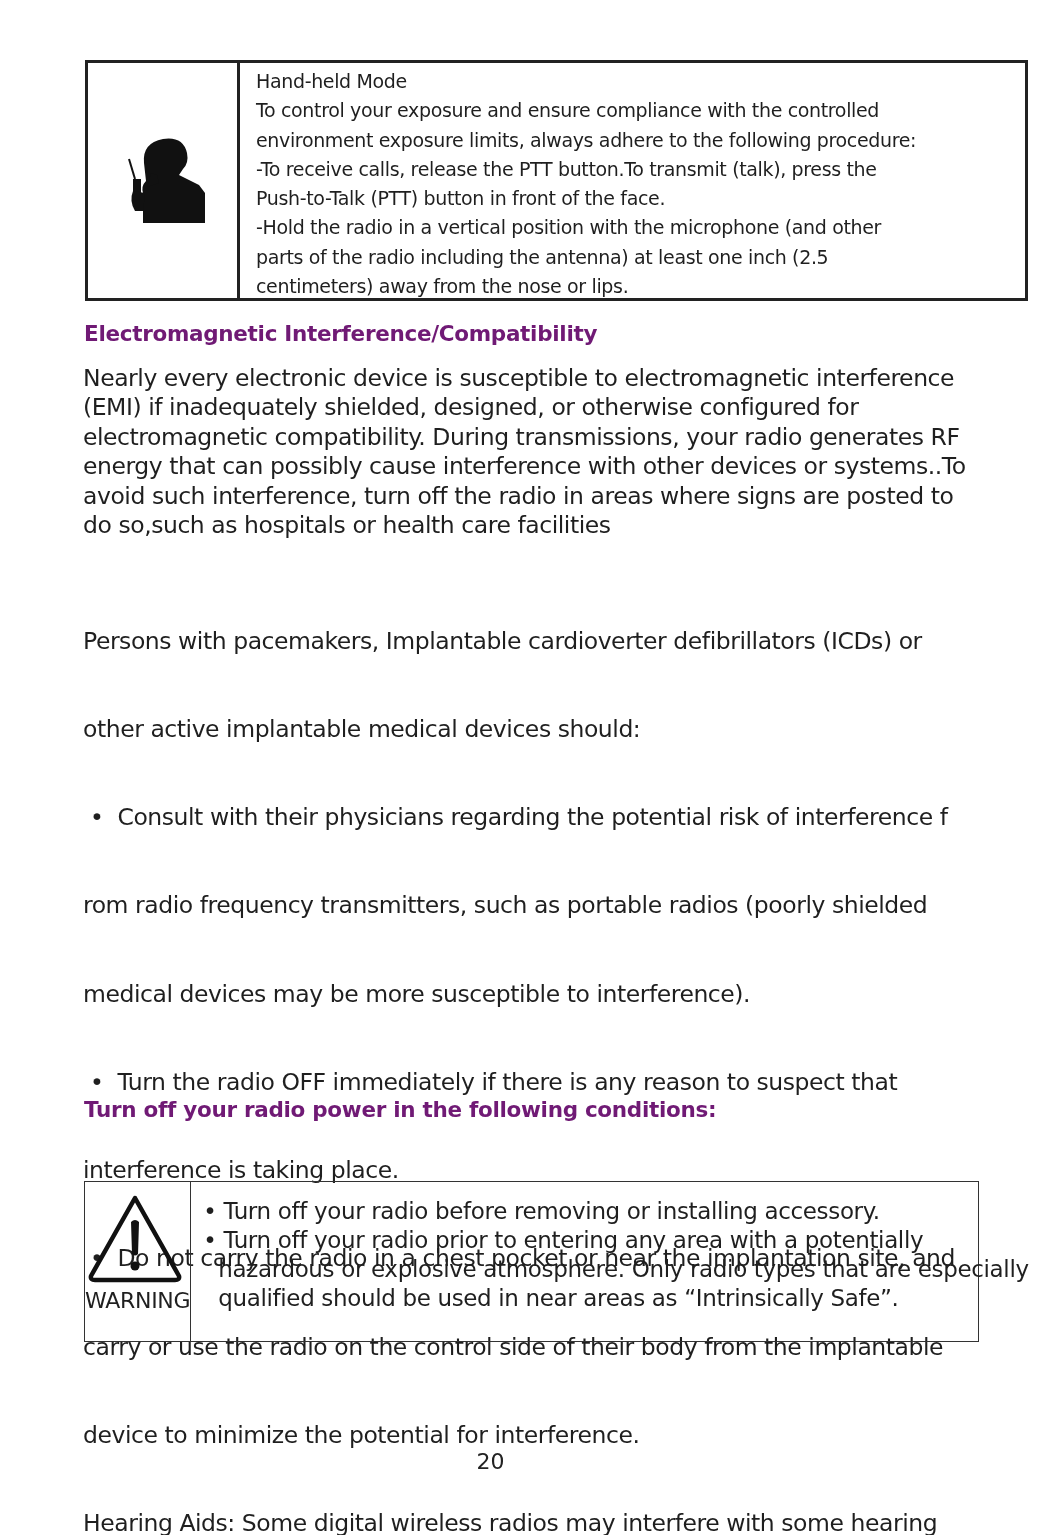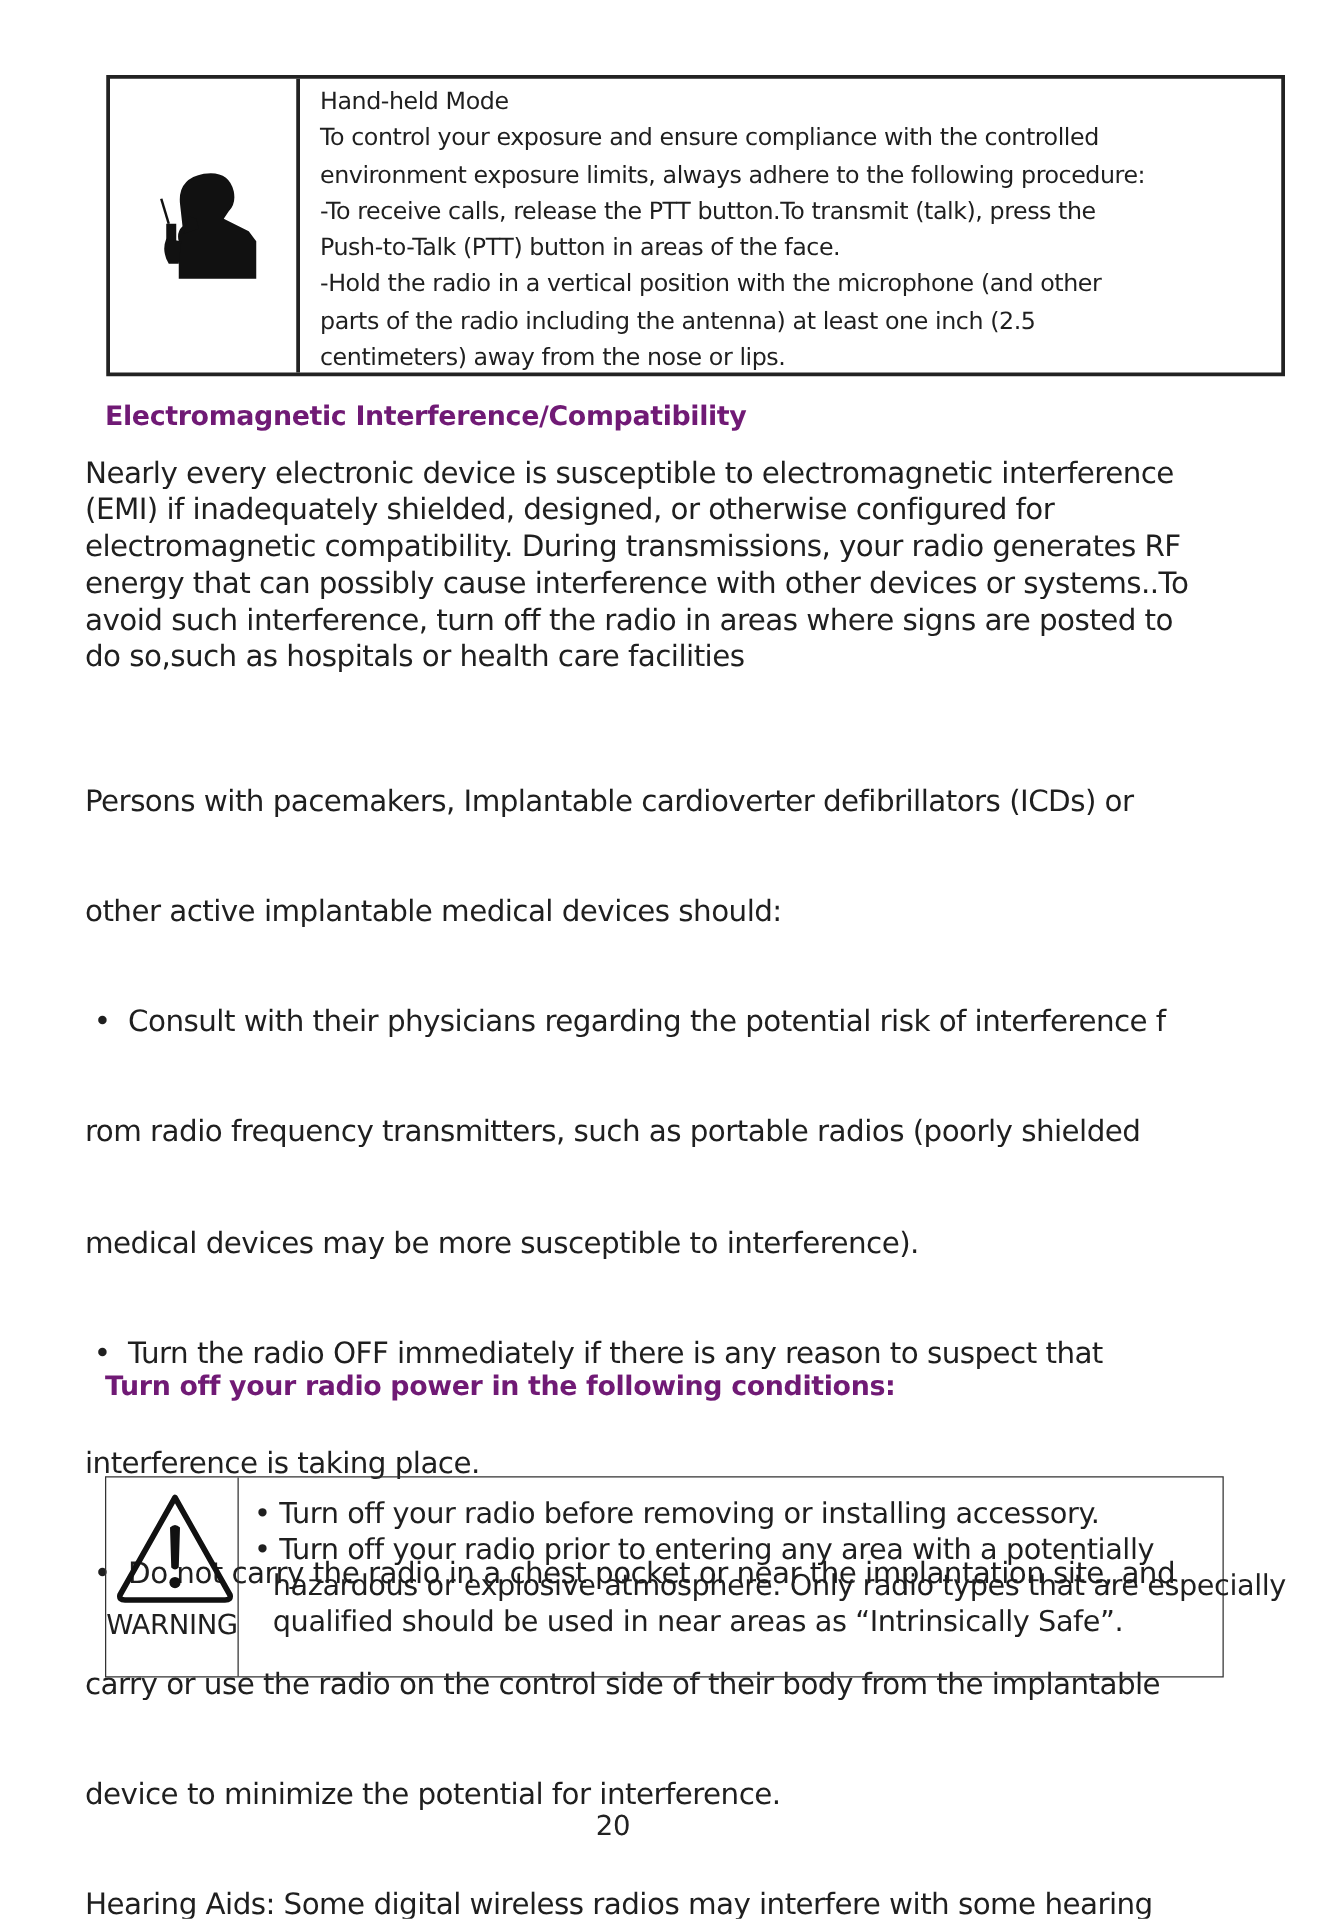--- a/index.html
+++ b/index.html
@@ -19,30 +19,30 @@
   .box1 .text-cell {
     flex: 1; padding: 4px 0 0 16px;
     font-size: 19px; line-height: 29.3px; letter-spacing: -0.35px; white-space: nowrap;
   }
   .line { display: block; }
   .heading {
     position: absolute; left: 84px; font-weight: bold; font-size: 21.5px; letter-spacing: -0.3px;
     color: #701a75;
   }
   .para {
-    position: absolute; left: 68px; font-size: 23.5px; line-height: 29.4px;
+    position: absolute; left: 83px; font-size: 23.5px; line-height: 29.4px;
     letter-spacing: -0.45px; white-space: nowrap;
   }
   .box2 {
     position: absolute; left: 84px; top: 1181px; width: 895px; height: 161px;
     border: 1.5px solid #333; box-sizing: border-box; display: flex;
   }
   .box2 .icon-cell {
     width: 132px; border-right: 1.5px solid #333; box-sizing: border-box;
-    display: flex; flex-direction: column; align-items: flex-end; padding-top: 10px;
+    display: flex; flex-direction: column; align-items: flex-start; padding-top: 10px;
   }
   .box2 .warn-label { font-size: 22px; letter-spacing: -0.3px; margin-top: 4px; }
   .box2 .text-cell {
     flex: 1; padding: 15px 0 0 12px; font-size: 23px; line-height: 29px;
     letter-spacing: -0.35px; white-space: nowrap;
   }
   .indent { padding-left: 15px; }
   .page-num {
     position: absolute; left: 0; width: 981px; top: 1449px; text-align: center;
     font-size: 22px; color: #222;
@@ -59,21 +59,21 @@
       <rect x="20" y="48" width="8" height="26" fill="#111"></rect>
       <line x1="22" y1="48" x2="16" y2="28" stroke="#111" stroke-width="2"></line>
       <path d="M20 60 Q16 70 22 80 L30 80 L32 62 Z" fill="#111"></path>
     </svg>
   </div>
   <div class="text-cell">
     <span class="line">Hand-held Mode</span>
     <span class="line">To control your exposure and ensure compliance with the controlled</span>
     <span class="line">environment exposure limits, always adhere to the following procedure:</span>
     <span class="line">-To receive calls, release the PTT button.To transmit (talk), press the</span>
-    <span class="line">Push-to-Talk (PTT) button in areas of the face.</span>
+    <span class="line">Push-to-Talk (PTT) button in front of the face.</span>
     <span class="line">-Hold the radio in a vertical position with the microphone (and other</span>
     <span class="line">parts of the radio including the antenna) at least one inch (2.5</span>
     <span class="line">centimeters) away from the nose or lips.</span>
   </div>
 </div>
 
 <div class="heading" style="top:321px;">Electromagnetic Interference/Compatibility</div>
 
 <div class="para" style="top:364px;">
   <span class="line">Nearly every electronic device is susceptible to electromagnetic interference</span>

